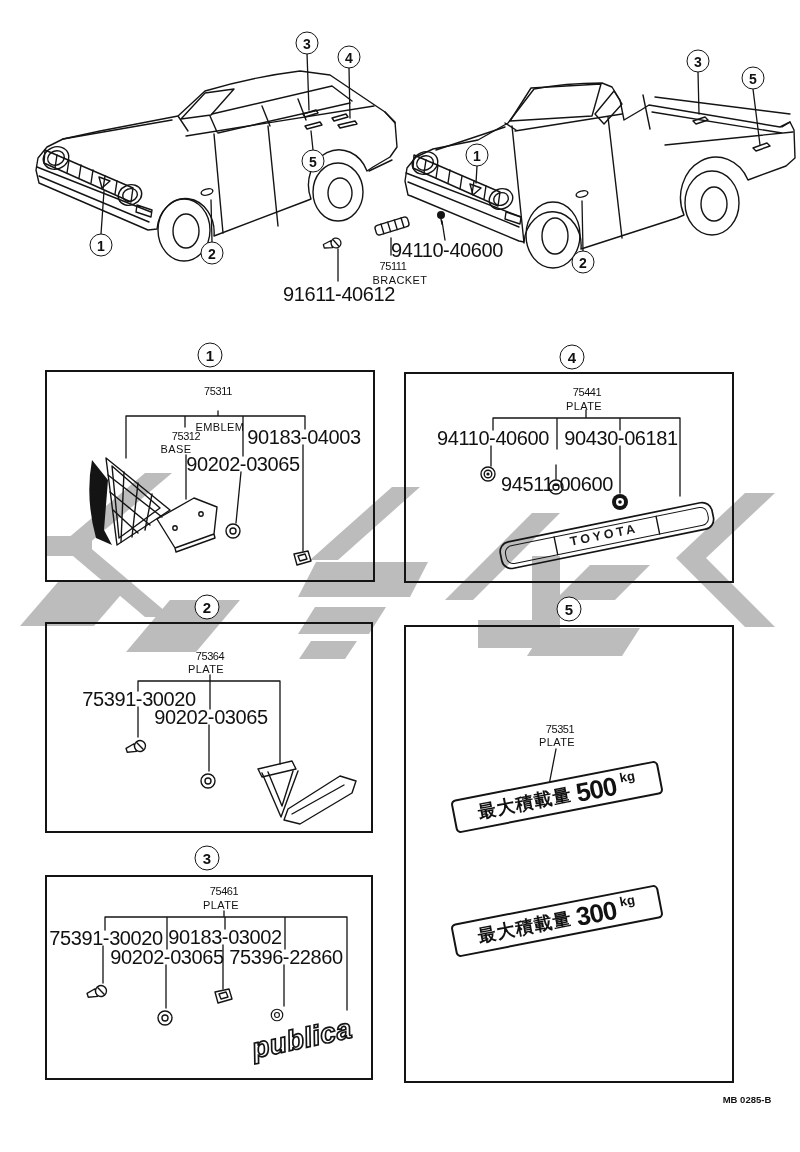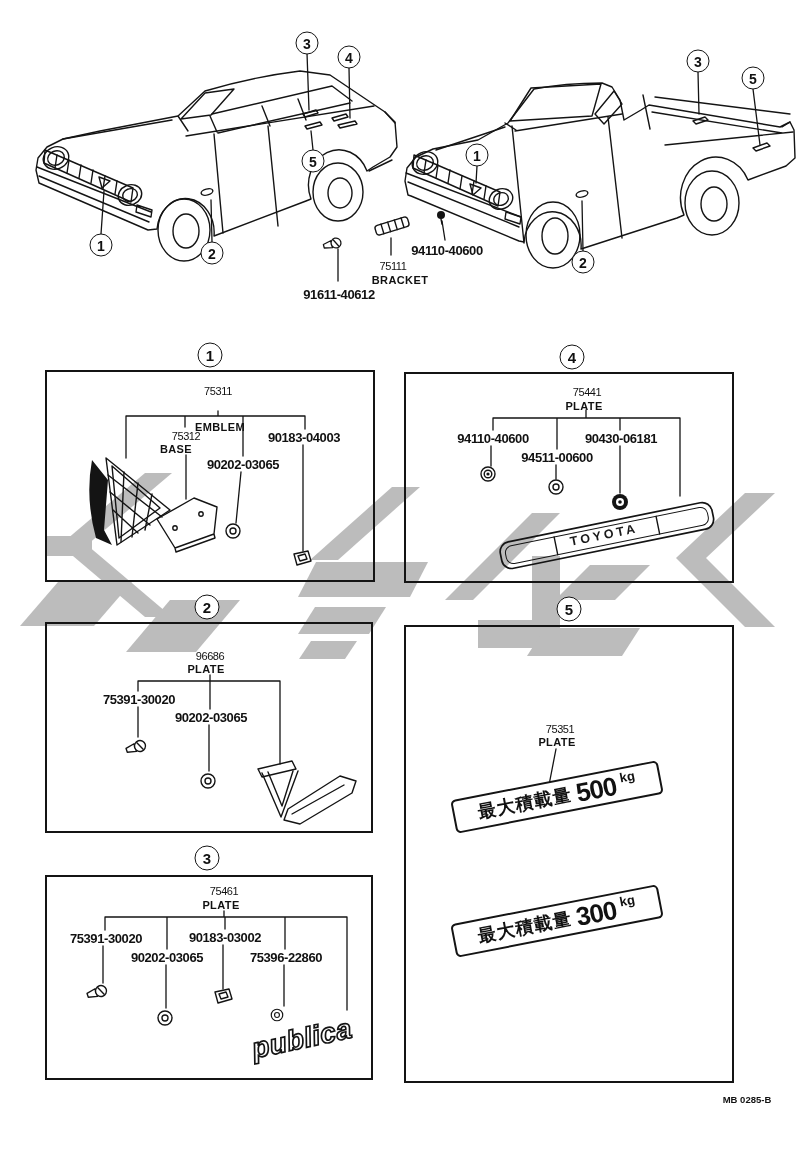--- a/index.html
+++ b/index.html
@@ -1,22 +1,22 @@
 <!DOCTYPE html>
 <html><head>
 <meta charset="utf-8">
 <style>
   html,body{margin:0;padding:0;background:#fff}
   #canvas{position:relative;width:800px;height:1152px;background:#fff;overflow:hidden;
           font-family:"Liberation Sans",sans-serif;color:#111}
   #art{position:absolute;left:0;top:0}
   .abs{position:absolute;transform:translate(-50%,-50%);white-space:nowrap}
-  .pn{font-weight:bold;font-size:13px;letter-spacing:-0.4px}
+  .pn{font-weight:normal;font-size:20px;letter-spacing:-0.4px}
   .pn-lg{font-weight:normal;font-size:11px;letter-spacing:-0.4px}
-  .nm{font-weight:bold;font-size:11px;letter-spacing:0.4px}
+  .nm{font-weight:normal;font-size:11px;letter-spacing:0.4px}
   .co{position:absolute;transform:translate(-50%,-50%);width:23px;height:23px;box-sizing:border-box;
       border:1.7px solid #141414;border-radius:50%;background:#fff;display:flex;align-items:center;
       justify-content:center;font-weight:bold;font-size:14px}
   .co.big{width:25px;height:25px;font-size:15px}
   .pbox{position:absolute;border:2.5px solid #141414;box-sizing:border-box;background:transparent}
   .load-plate{position:absolute;width:211px;height:34px;box-sizing:border-box;border:2.5px solid #141414;
       border-radius:5px;background:#fff;display:flex;align-items:center;justify-content:center;gap:5px;
       transform:translate(-50%,-50%) rotate(-11deg)}
   .lp-jp{font-weight:bold;font-size:18px;letter-spacing:1px}
   .lp-val{font-weight:bold;font-size:26px;letter-spacing:-1px}
@@ -252,24 +252,24 @@
   <div class="abs nm" style="left:220px;top:427px">EMBLEM</div>
   <div class="abs pn-lg" style="left:186px;top:436px">75312</div>
   <div class="abs nm" style="left:176px;top:449px">BASE</div>
   <div class="abs pn" style="left:304px;top:437px">90183-04003</div>
   <div class="abs pn" style="left:243px;top:464px">90202-03065</div>
 
   <div class="abs pn-lg" style="left:587px;top:392px">75441</div>
   <div class="abs nm" style="left:584px;top:406px">PLATE</div>
   <div class="abs pn" style="left:493px;top:438px">94110-40600</div>
   <div class="abs pn" style="left:621px;top:438px">90430-06181</div>
-  <div class="abs pn" style="left:557px;top:457px">94511-00600</div>
+  <div class="abs pn" style="left:557px;top:484px">94511-00600</div>
   <div class="abs toyota" style="left:604px;top:535px">TOYOTA</div>
 
-  <div class="abs pn-lg" style="left:210px;top:656px">96686</div>
+  <div class="abs pn-lg" style="left:210px;top:656px">75364</div>
   <div class="abs nm" style="left:206px;top:669px">PLATE</div>
   <div class="abs pn" style="left:139px;top:699px">75391-30020</div>
   <div class="abs pn" style="left:211px;top:717px">90202-03065</div>
 
   <div class="abs pn-lg" style="left:560px;top:729px">75351</div>
   <div class="abs nm" style="left:557px;top:742px">PLATE</div>
   <div class="load-plate" style="left:557px;top:797px">
     <span class="lp-jp">最大積載量</span>
     <span class="lp-val">500</span>
     <span class="lp-unit">kg</span>

